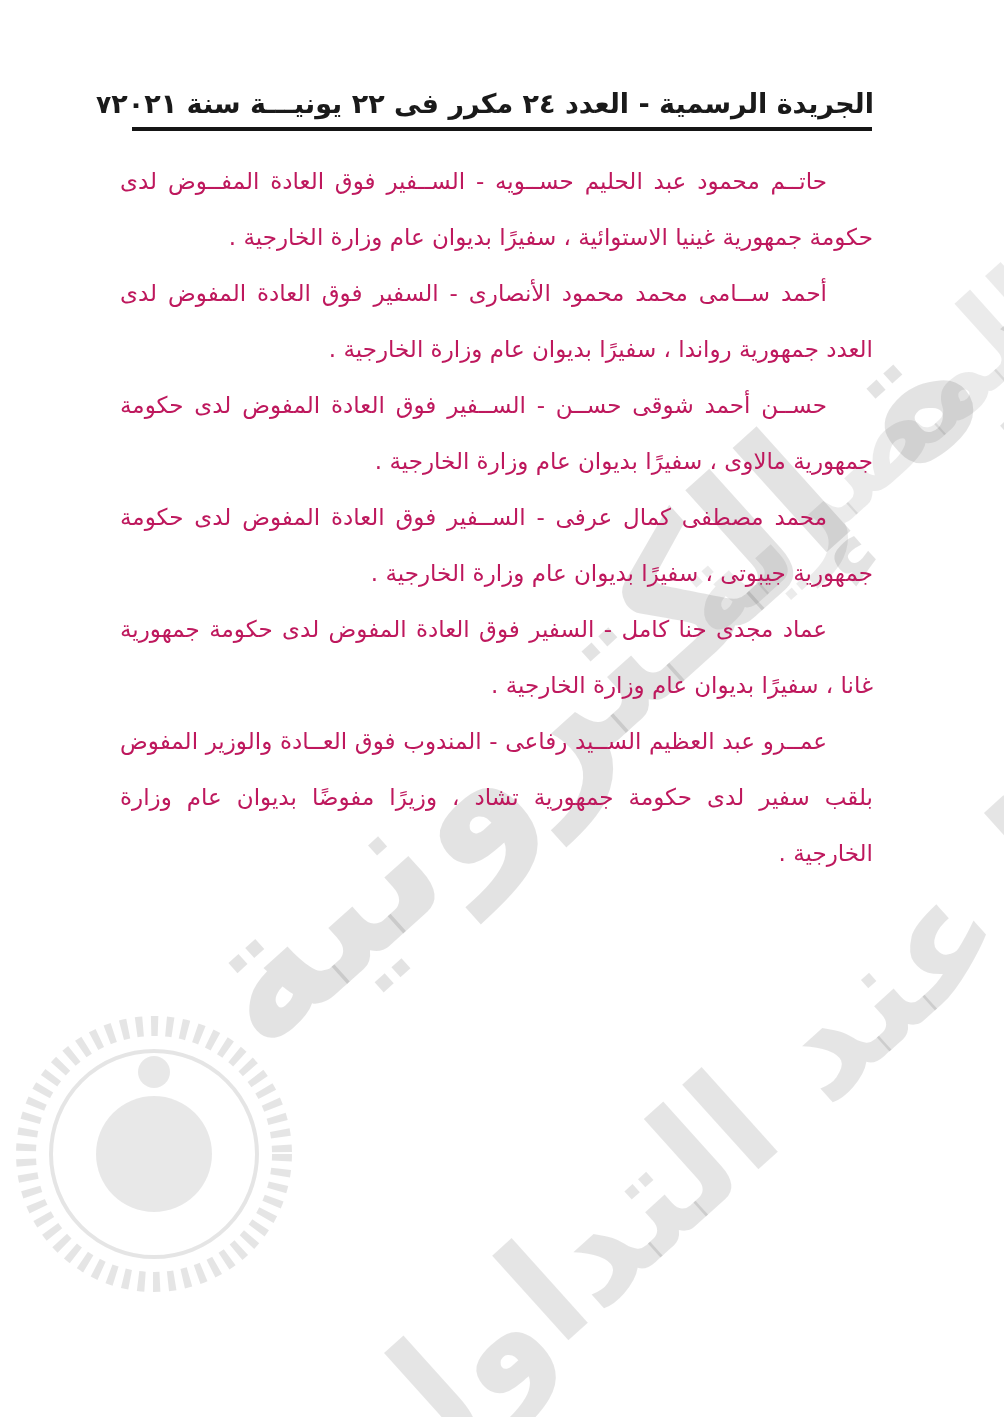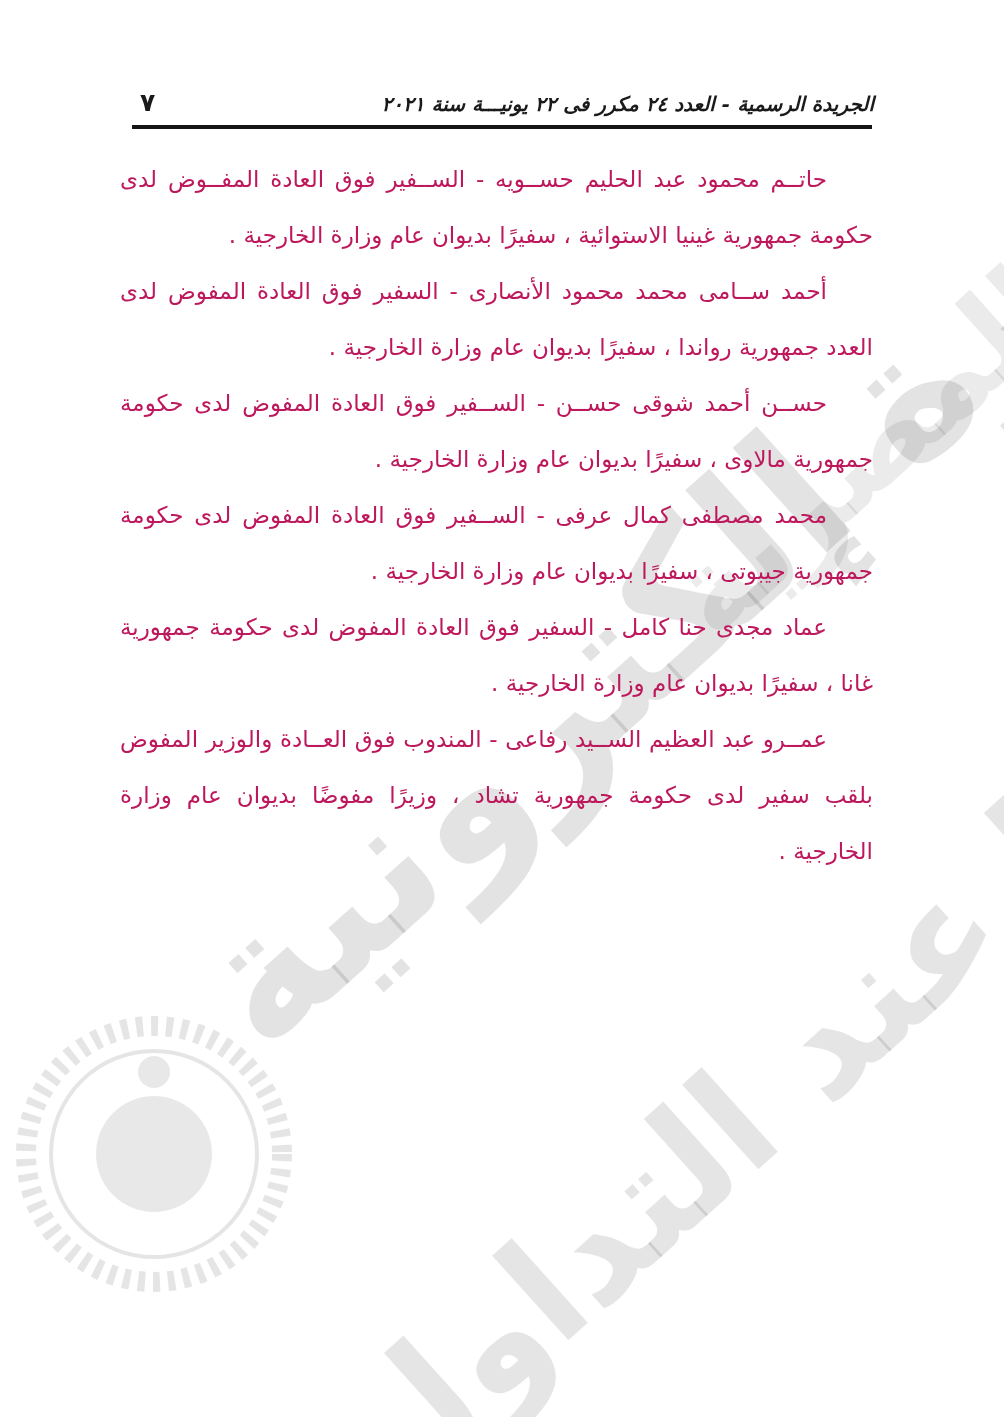--- a/index.html
+++ b/index.html
@@ -29,25 +29,24 @@
   
   .header{
     position:relative;z-index:1;
     display:flex;
     justify-content:space-between;
     align-items:baseline;
     padding:88px 130px 0 140px;
     direction:rtl;
   }
   .header-title{
-    font-size:20px;
+    font-size:27px;
     font-weight:700;
     letter-spacing:0;
     white-space:nowrap;
-    font-style:italic;
   }
   .page-number{
     font-size:25px;
     font-weight:700;
   }
   .rule{
     position:relative;z-index:1;
     margin:8px 132px 0 132px;
     border-top:4px solid #151515;
     height:0;

